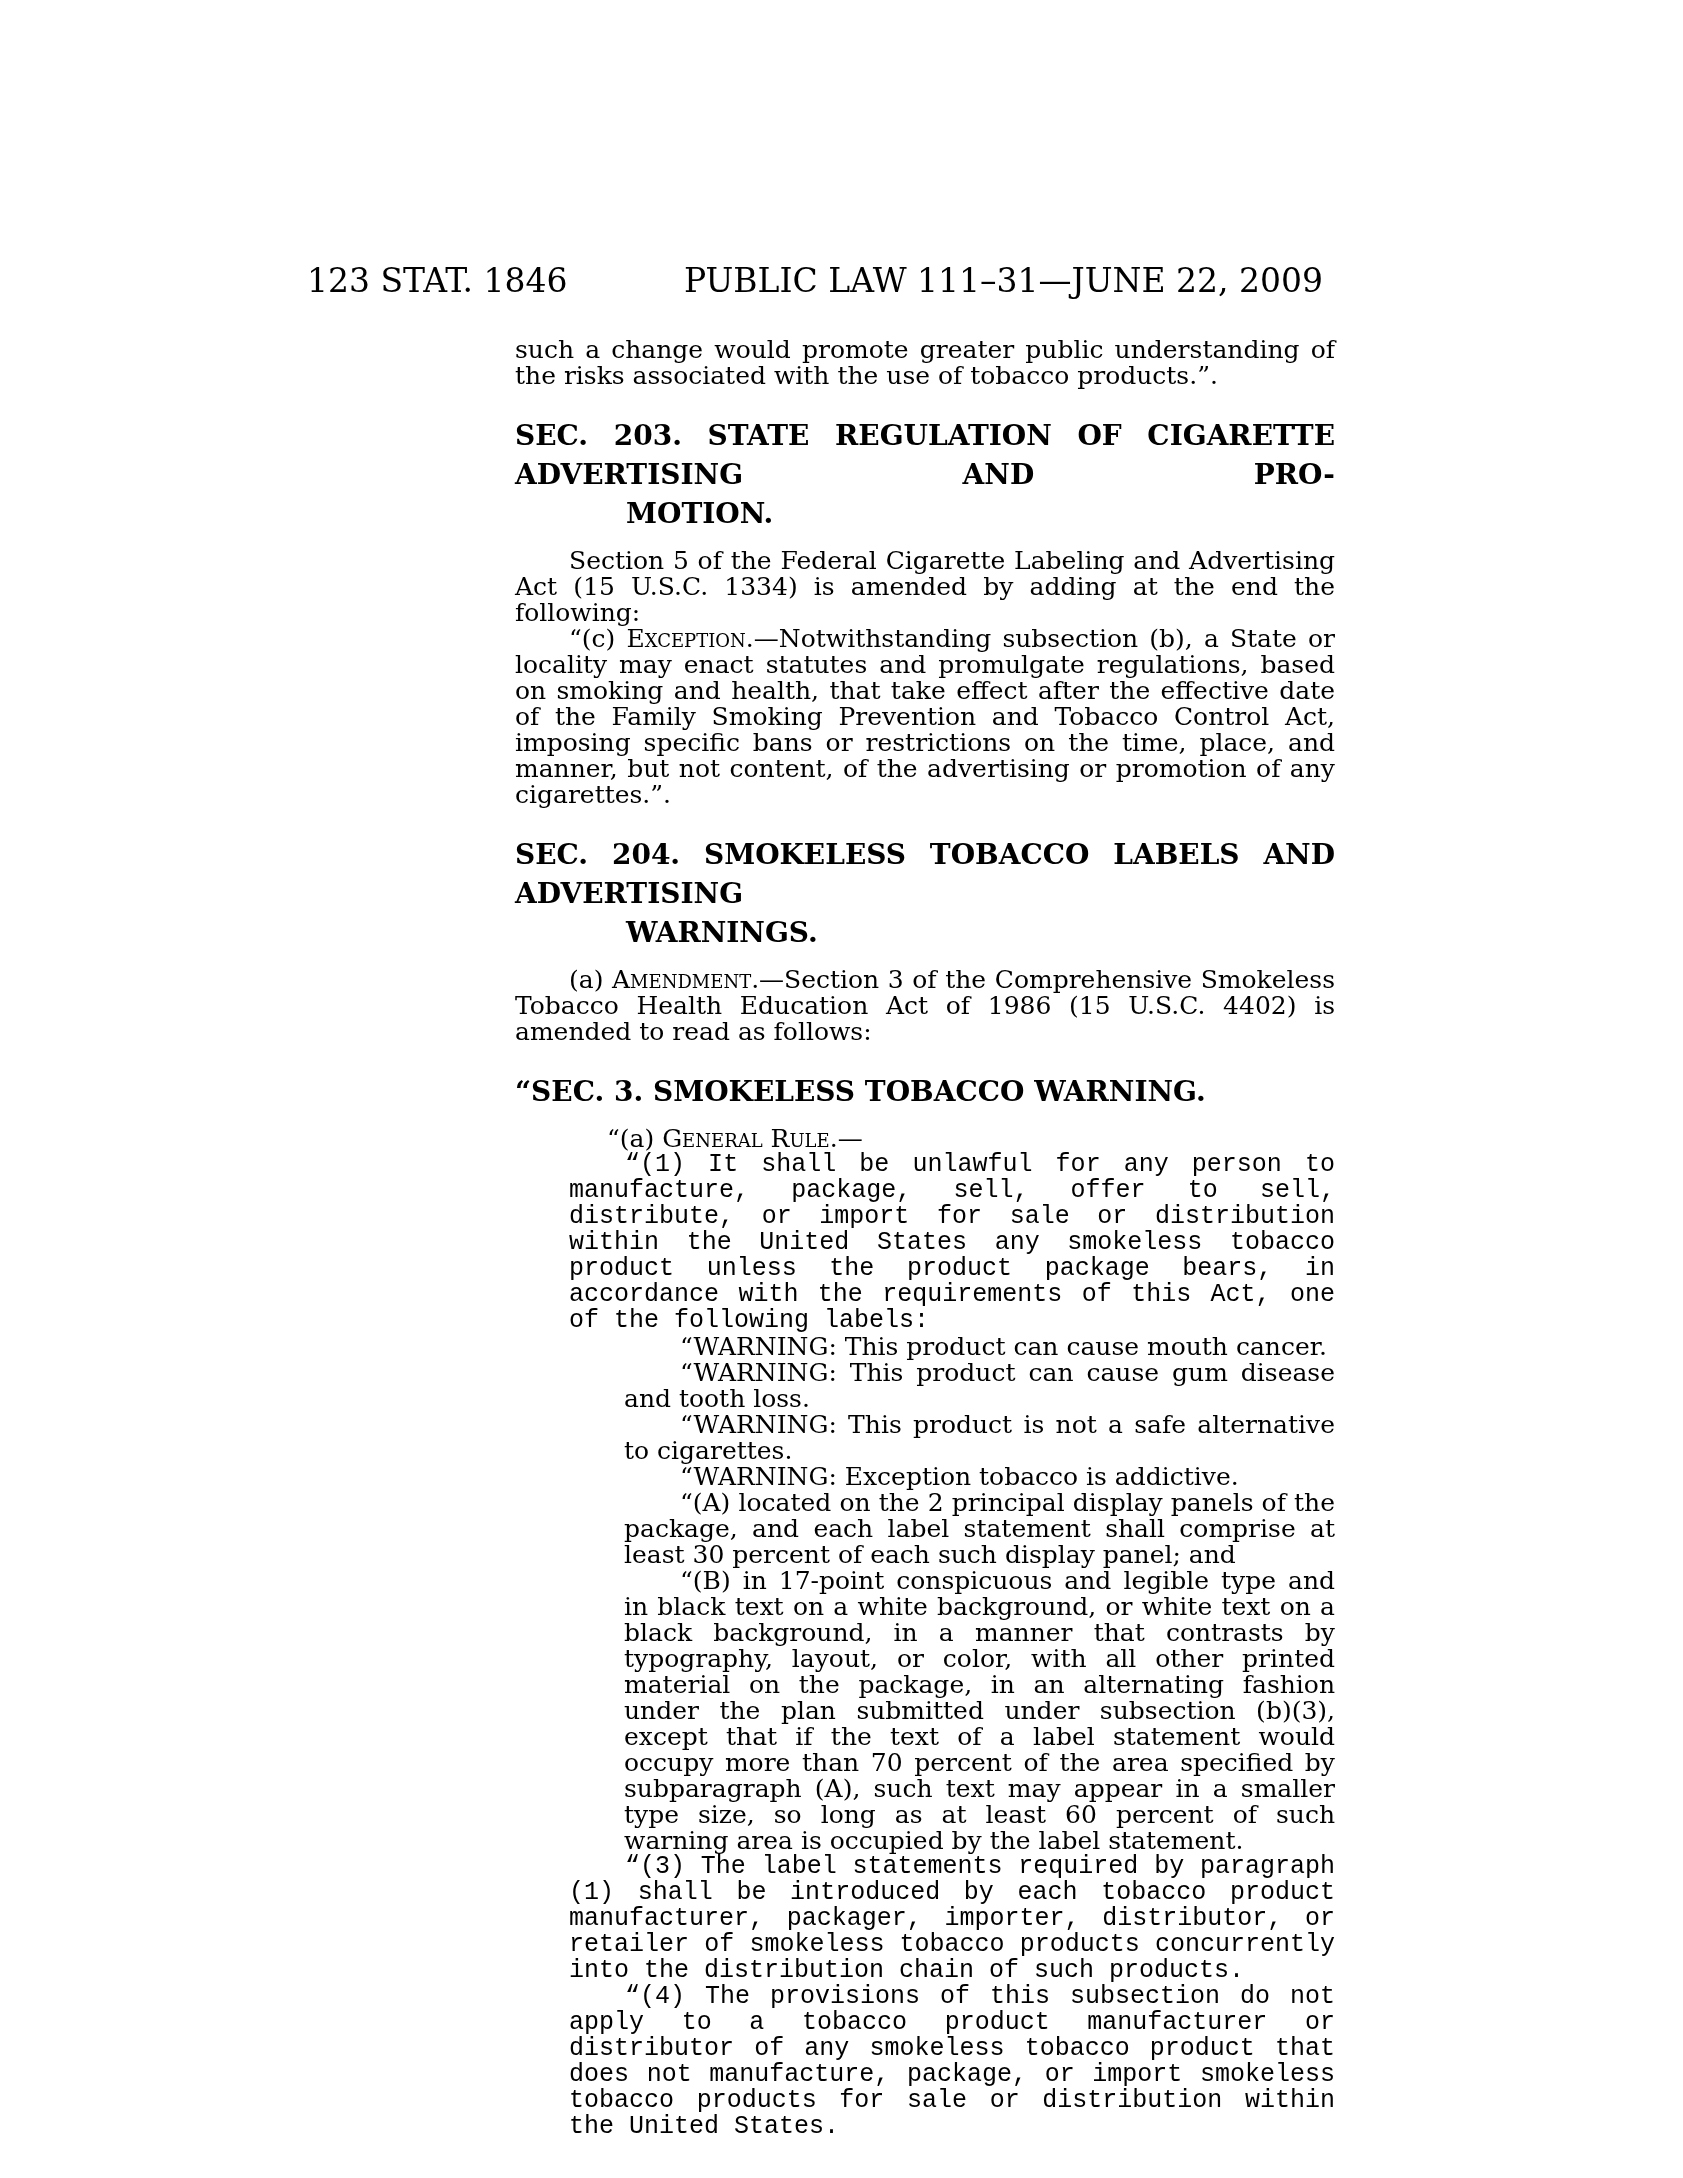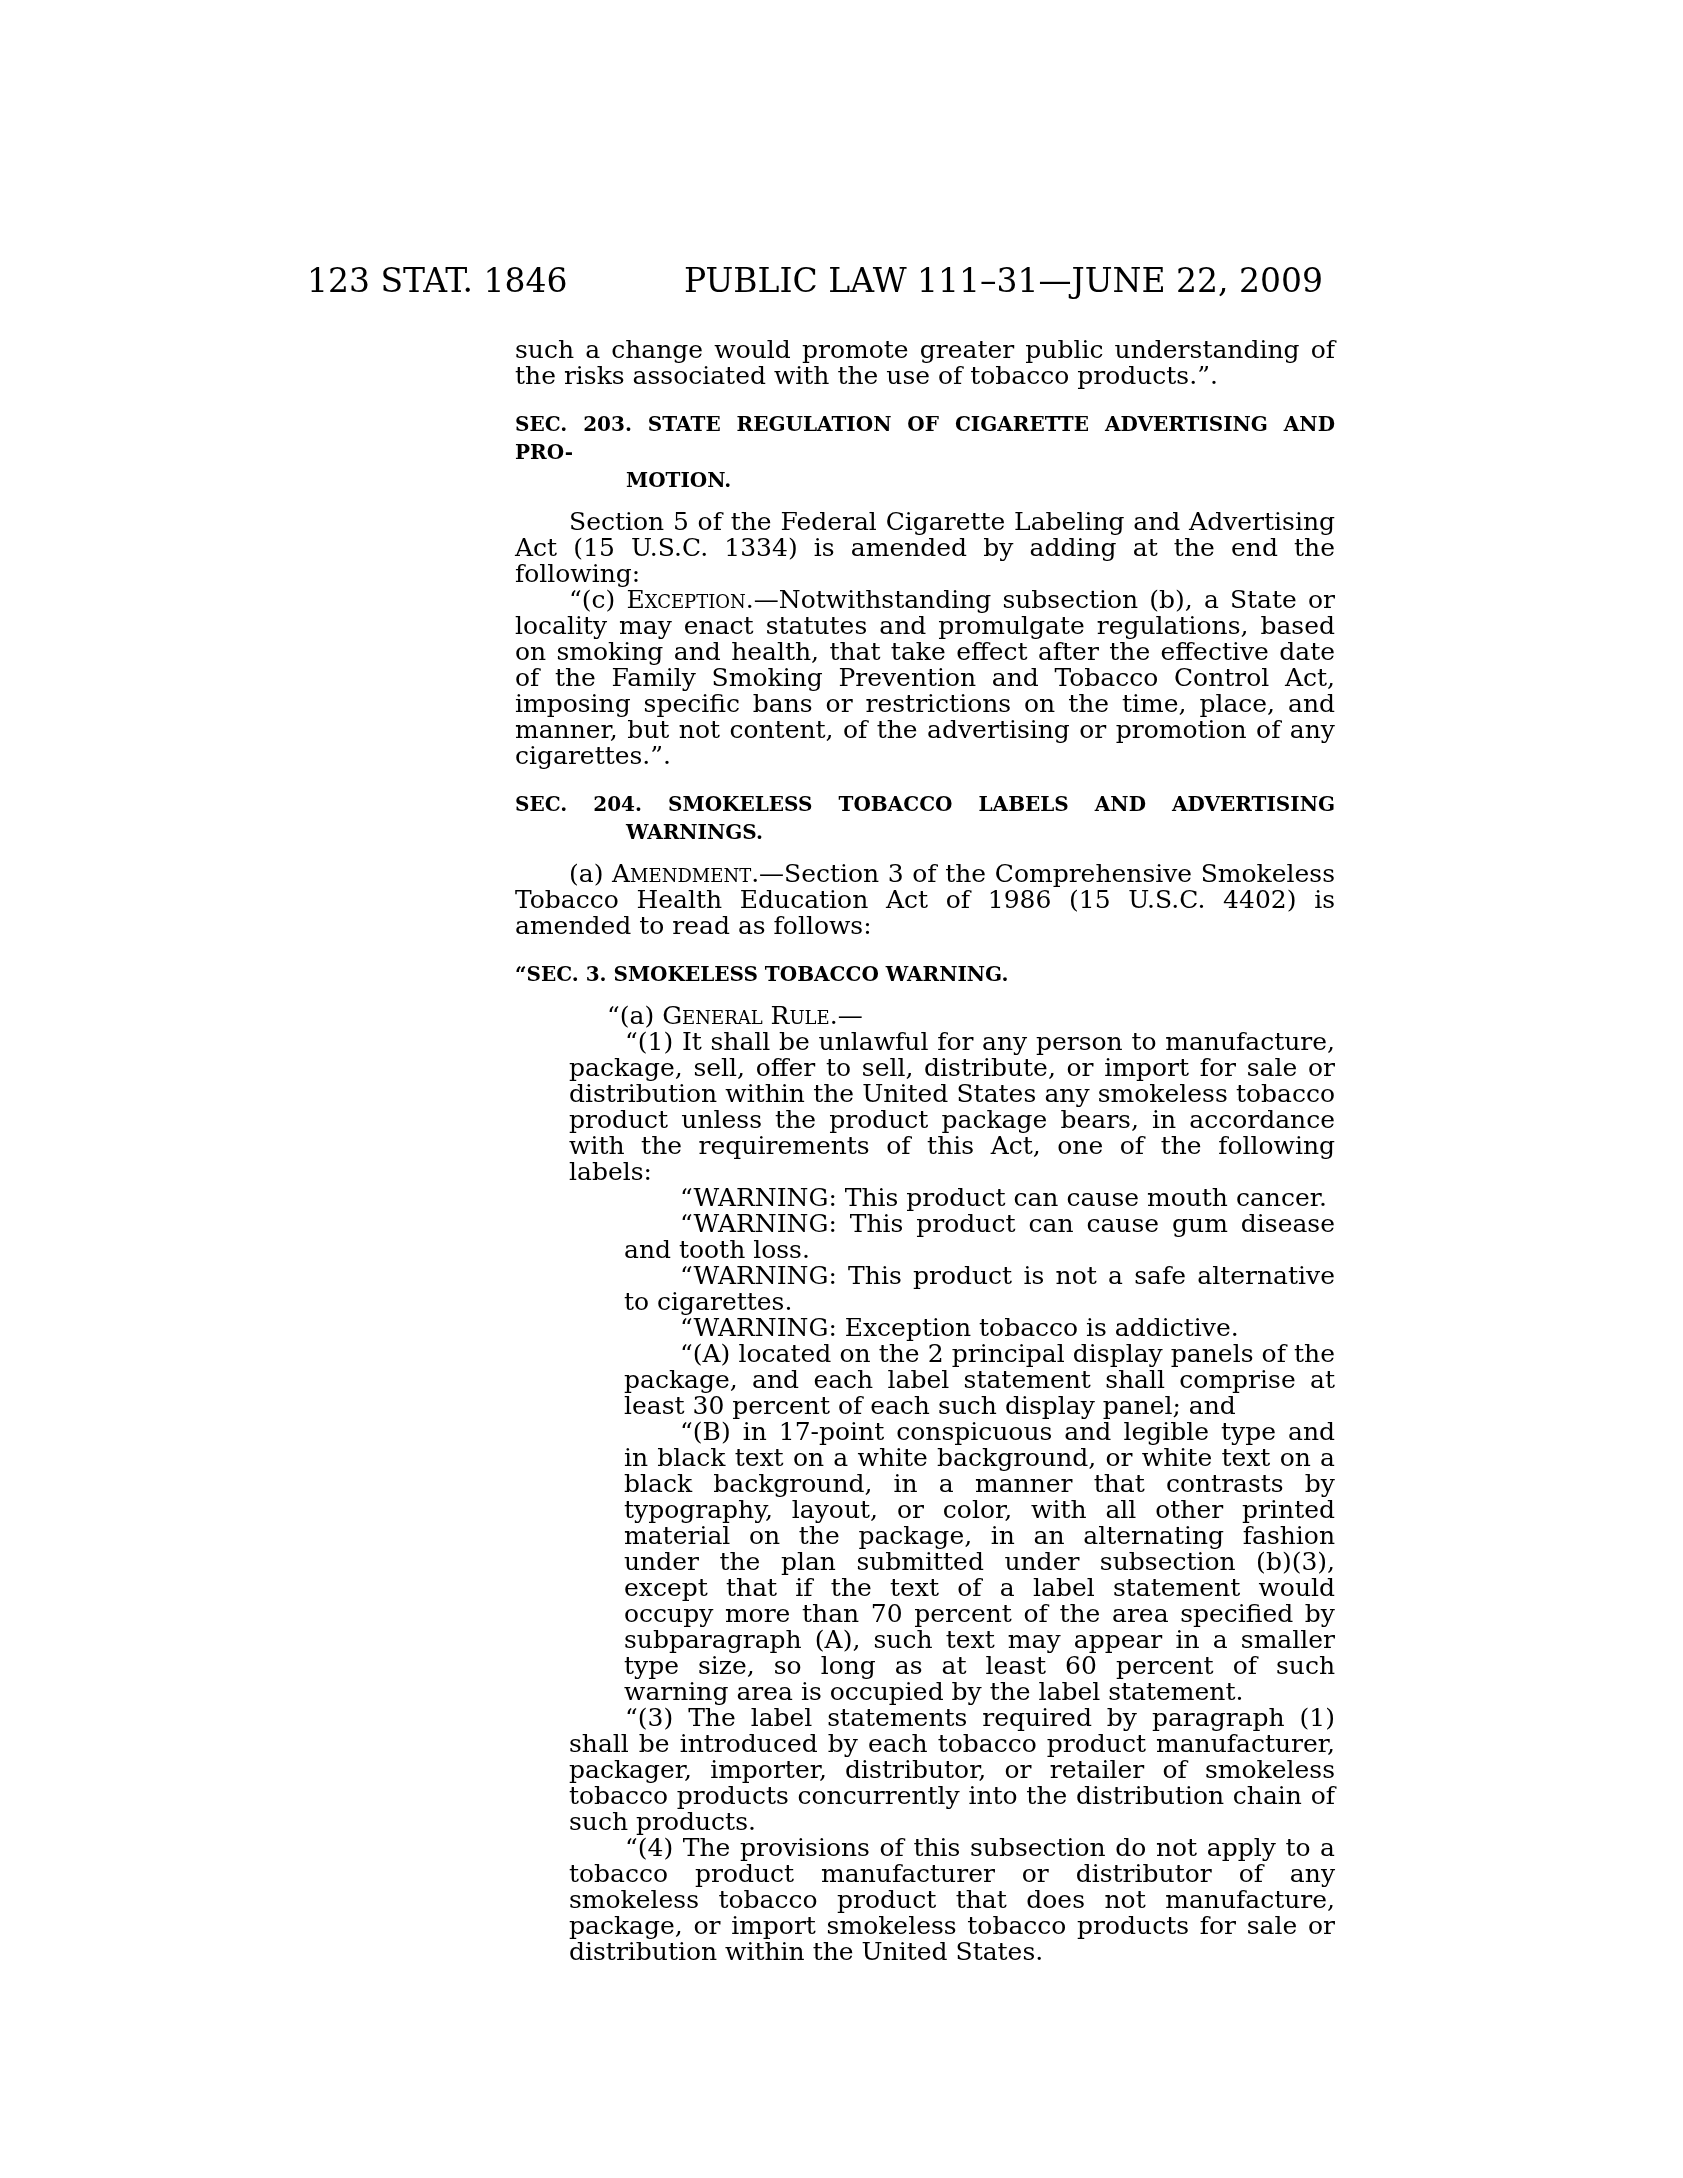--- a/index.html
+++ b/index.html
@@ -48,27 +48,27 @@
     line-height: 26px;
     text-align: justify;
   }
   .body-col p {
     margin: 0;
     padding: 0;
   }
   p.flush  { text-indent: 0; }
   p.indent { text-indent: 54px; }
   p.qa     { padding-left: 54px;  text-indent: 38px; }
-  p.q1     { padding-left: 54px;  text-indent: 56px; }
+  p.q1     { padding-left: 54px;  text-indent: 56px; font-family: Liberation Mono, monospace; }
   p.q2     { padding-left: 109px; text-indent: 56px; }
   .heading, .qheading {
     font-weight: bold;
-    font-size: 20px;
-    line-height: 28px;
-    margin: 21px 0 15px 0;
+    font-size: 28px;
+    line-height: 39px;
+    margin: 27px 0 15px 0;
     text-align: left;
   }
   .heading .hline.first.multi {
     text-align: justify;
     text-align-last: justify;
   }
   .heading .hline.cont {
     padding-left: 111px;
   }
   .sc { font-variant: small-caps; }

